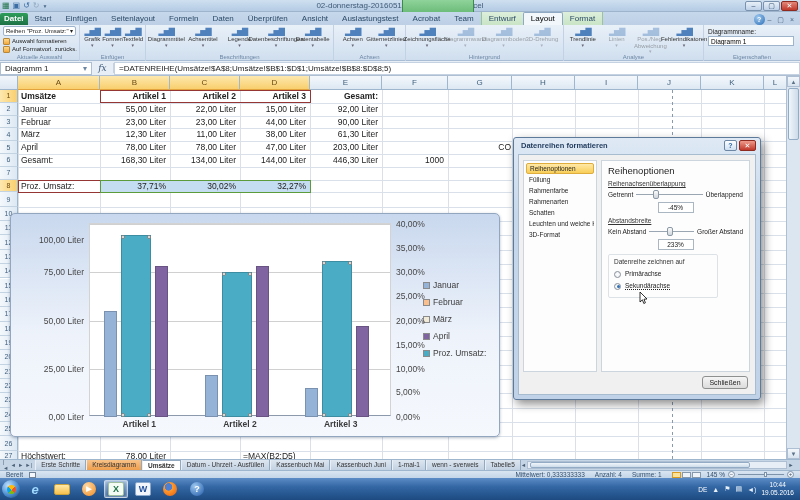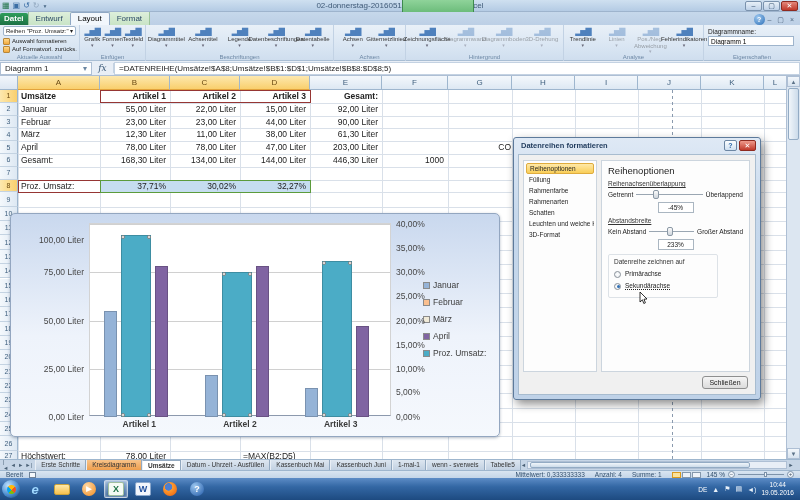--- a/index.html
+++ b/index.html
@@ -183,20 +183,32 @@
     <div class="ctx-label">Diagrammtools</div>
     <div class="winbtns">
       <div class="winbtn">–</div>
       <div class="winbtn">▢</div>
       <div class="winbtn close">✕</div>
     </div>
   </div>
 
   <div class="tabrow">
     <div class="rtab file">Datei</div>
+    <div style="display:flex;align-items:flex-end;">
+        <div class="rtab ">Start</div>
+        <div class="rtab ">Einfügen</div>
+        <div class="rtab ">Seitenlayout</div>
+        <div class="rtab ">Formeln</div>
+        <div class="rtab ">Daten</div>
+        <div class="rtab ">Überprüfen</div>
+        <div class="rtab ">Ansicht</div>
+        <div class="rtab ">Auslastungstest</div>
+        <div class="rtab ">Acrobat</div>
+        <div class="rtab ">Team</div>
+      </div>
     <div class="ctxtabs">
         <div class="rtab ">Entwurf</div>
         <div class="rtab active">Layout</div>
         <div class="rtab ">Format</div>
       </div>
     <div class="tabrow-right">
       <div class="helpbtn">?</div>
       <div class="miniwb">– ▢ ×</div>
     </div>
   </div>

